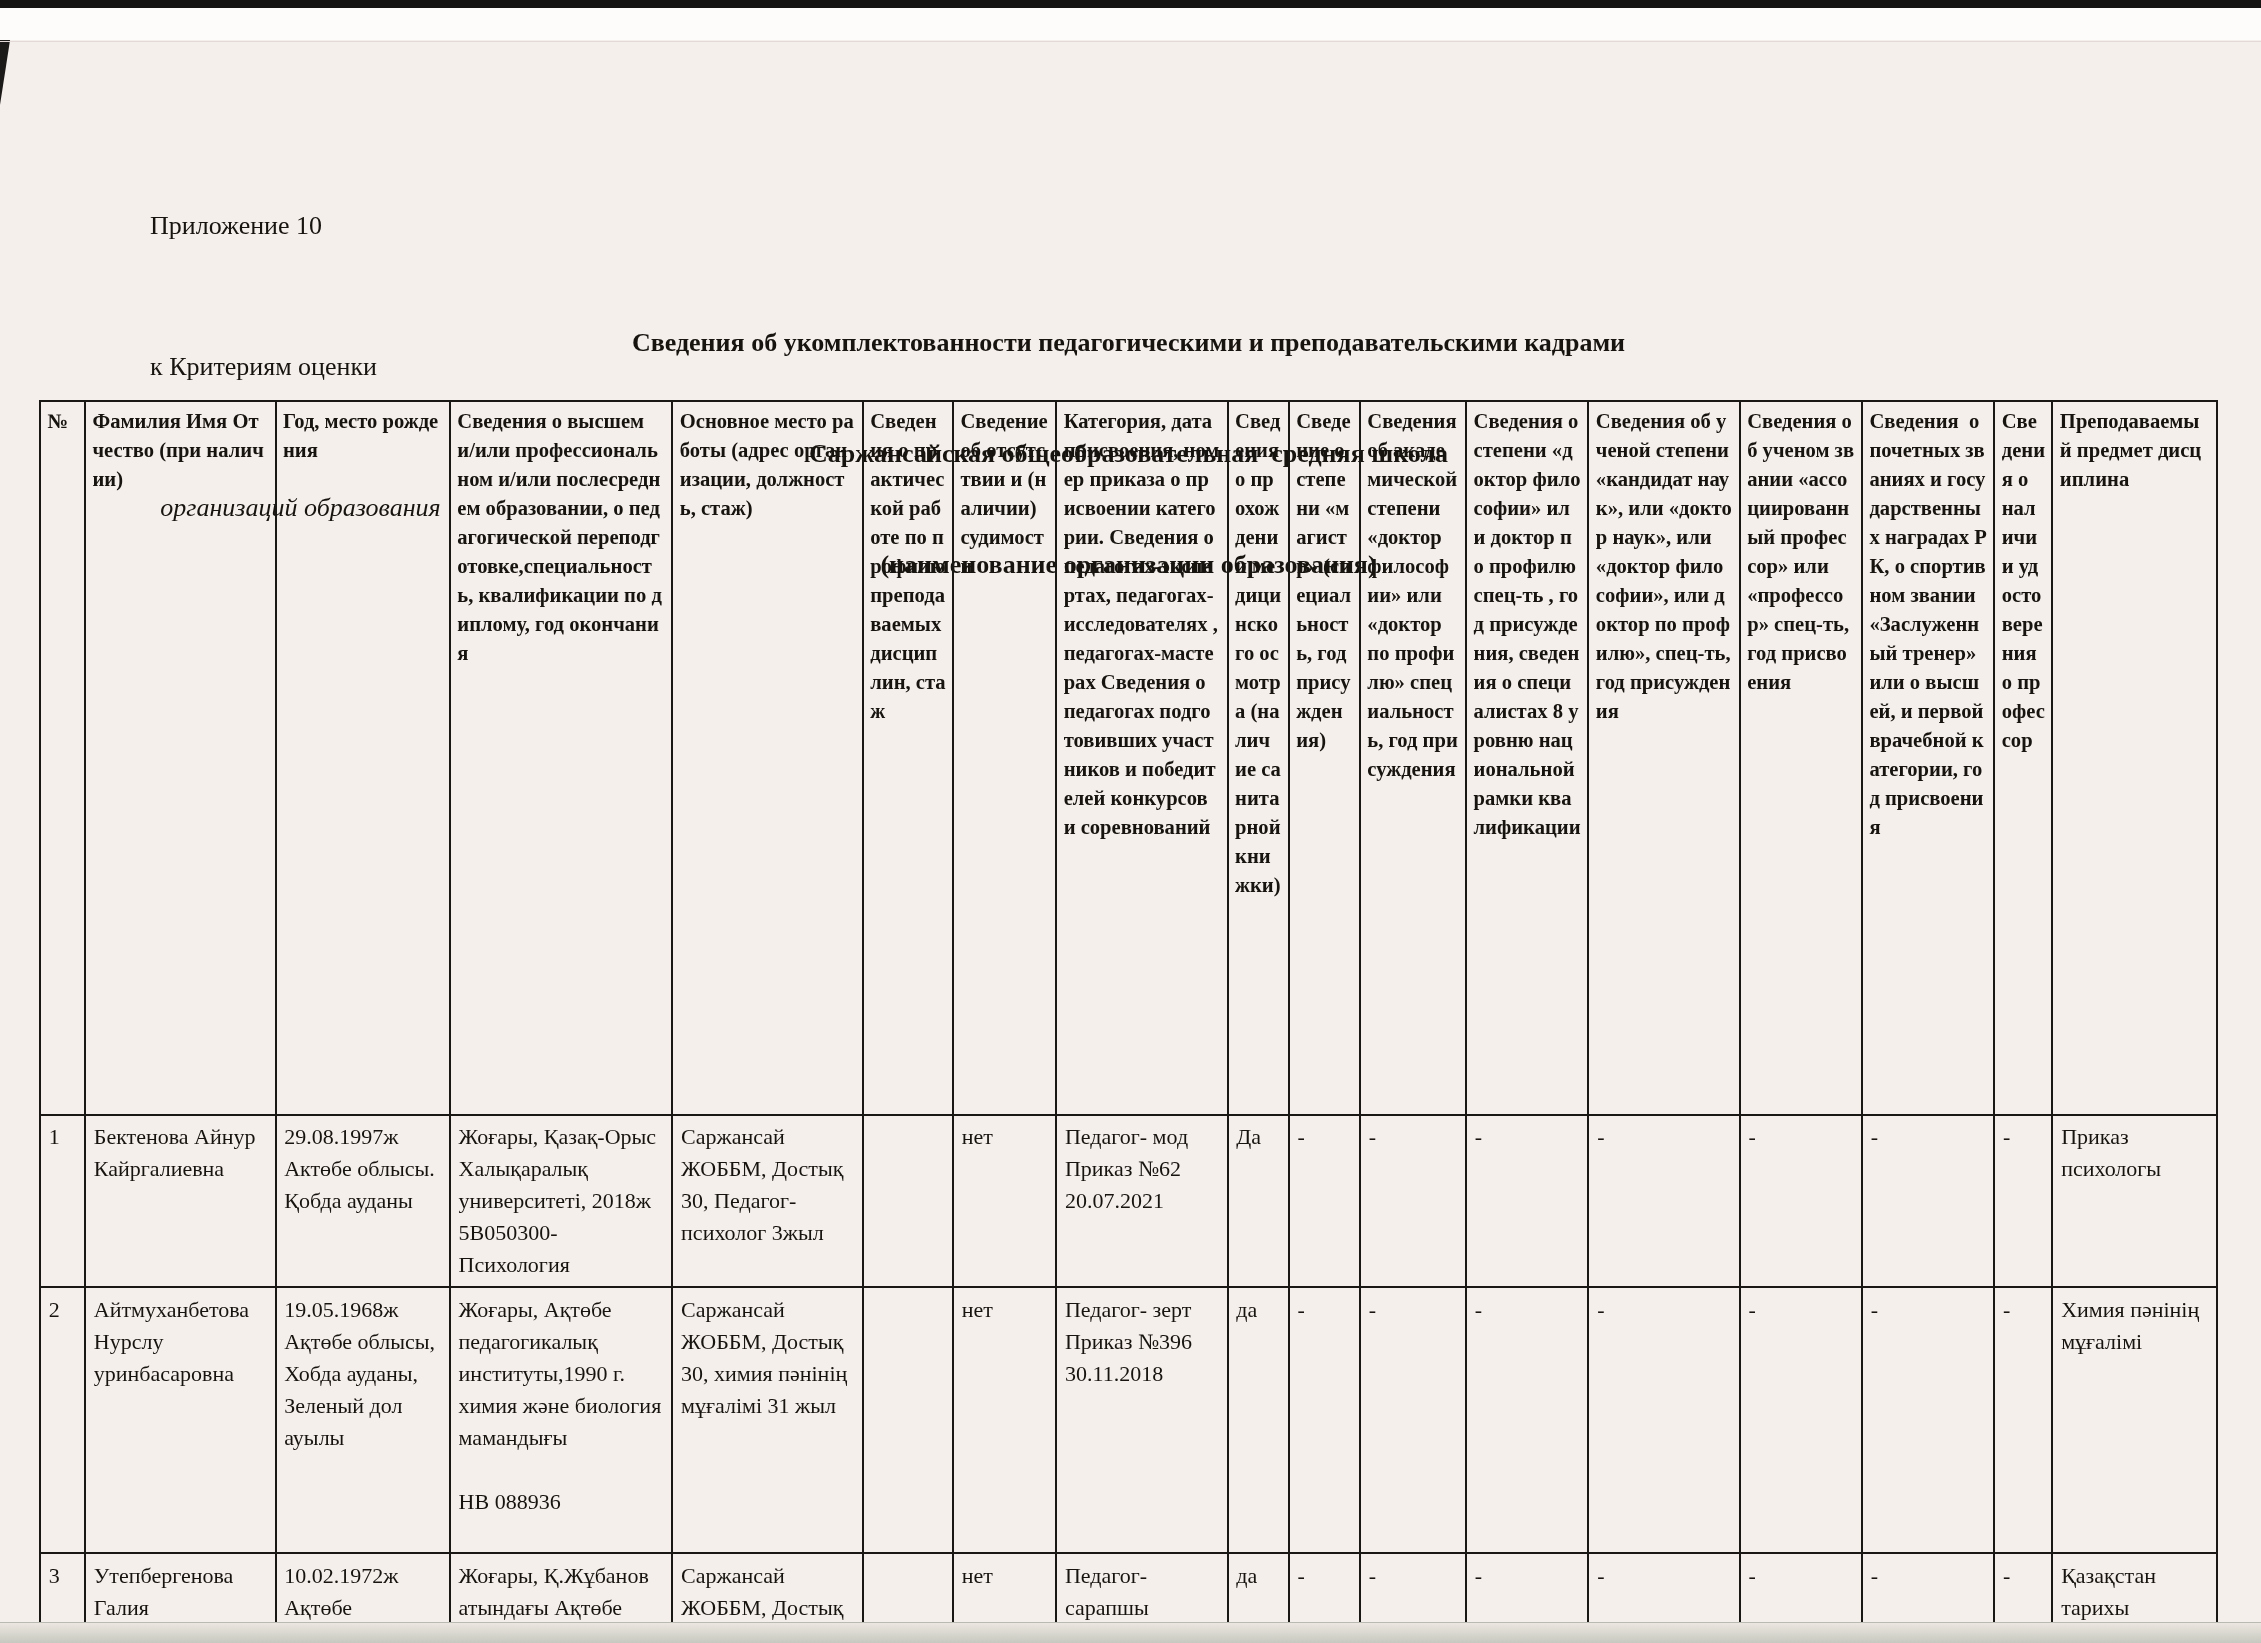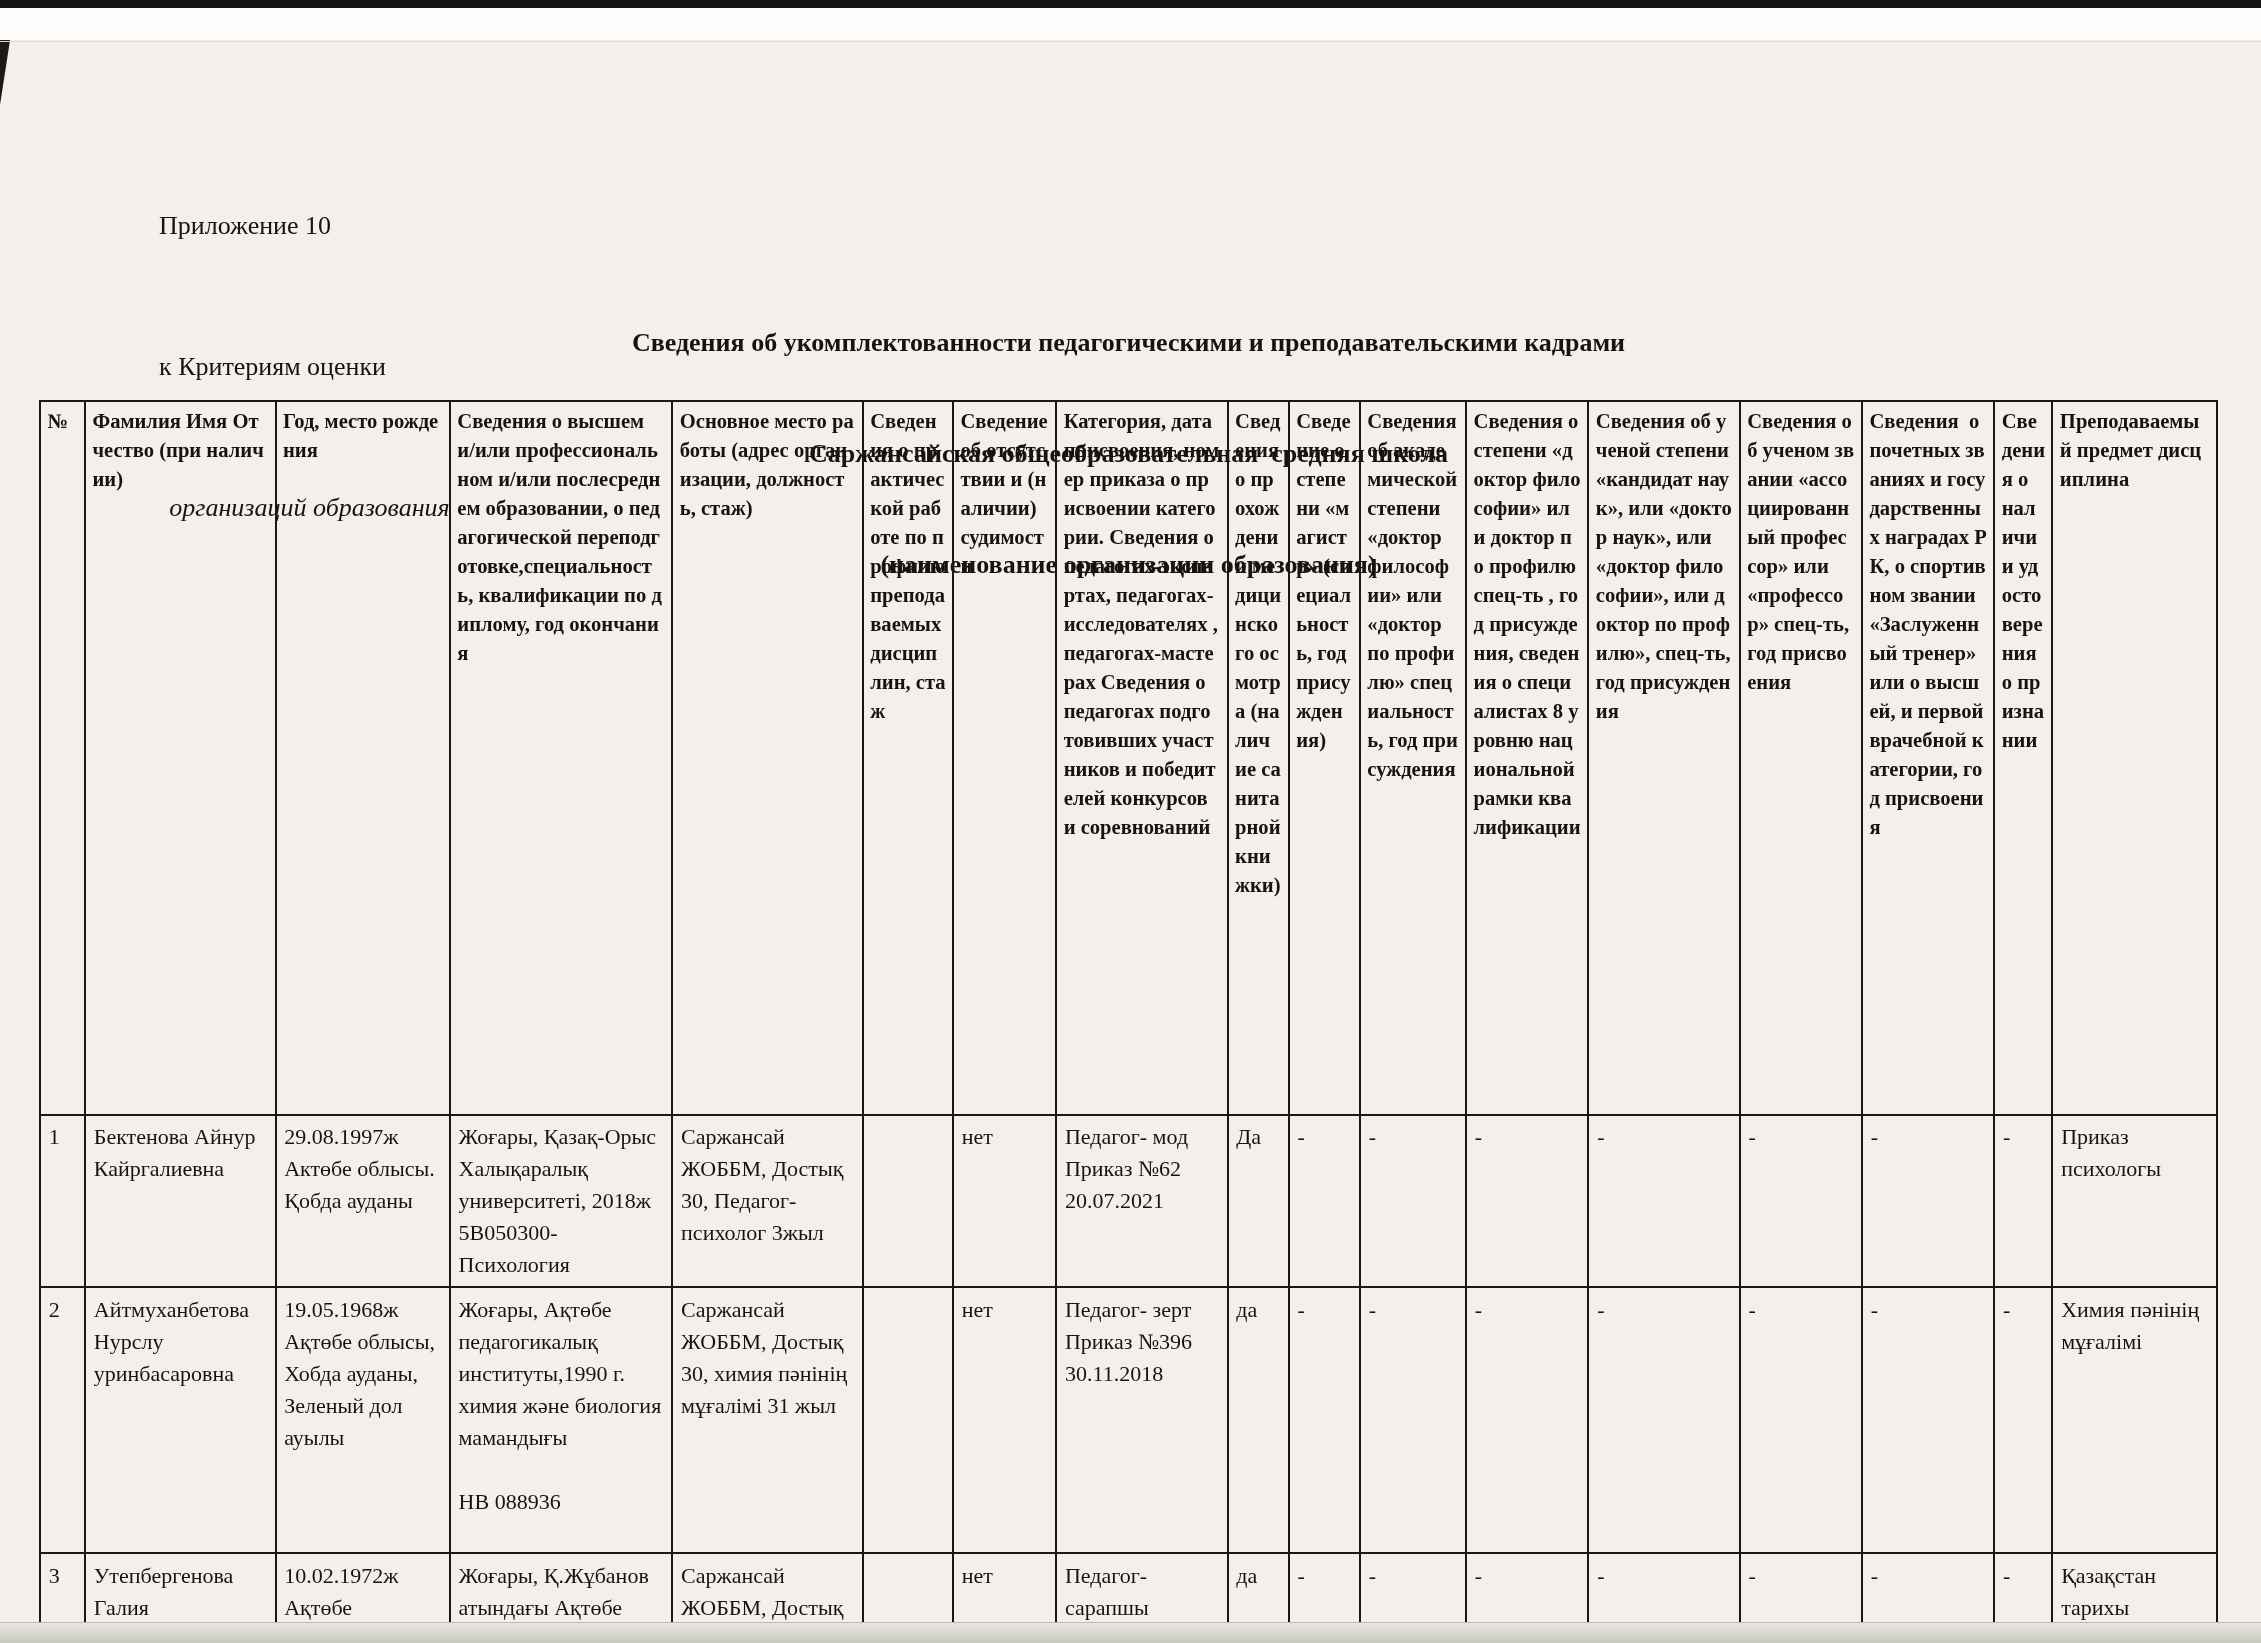--- a/index.html
+++ b/index.html
@@ -34,21 +34,21 @@
     background: #e3d9d6;
   }
   .scan-bottom-band {
     position: absolute; top: 1622px; left: 0;
     width: 2261px; height: 22px;
     background: linear-gradient(#ece7e0, #c3c5bc);
     border-top: 0.6px solid #b9bbb2;
   }
   .appendix {
     position: absolute;
-    left: 159px; top: 108px;
+    left: 150px; top: 108px;
     font-size: 26px;
     line-height: 47px;
     white-space: pre-wrap;
   }
   .appendix .line3 { padding-left: 10.3px; font-style: italic; }
   .titles {
     position: absolute;
     left: 39px; top: 250px;
     width: 2179px;
     text-align: center;
@@ -147,21 +147,21 @@
     <th>Сведения о практической работе по профилю преподаваемых дисциплин, стаж</th>
     <th>Сведение об отсутствии и (наличии) судимости</th>
     <th>Категория, дата присвоения, номер приказа о присвоении категории. Сведения о педагогах-экспертах, педагогах-исследователях ,педагогах-мастерах Сведения о педагогах подготовивших участников и победителей конкурсов и соревнований</th>
     <th>Сведения о прохождении медицинского осмотра (наличие санитарной книжки)</th>
     <th>Сведение о степени «магистр» (специальность, год присуждения)</th>
     <th>Сведения об академической степени «доктор философии» или «доктор по профилю» специальность, год присуждения</th>
     <th>Сведения о степени «доктор философии» или доктор по профилю спец-ть , год присуждения, сведения о специалистах 8 уровню национальной рамки квалификации</th>
     <th>Сведения об ученой степени «кандидат наук», или «доктор наук», или «доктор философии», или доктор по профилю», спец-ть, год присуждения</th>
     <th>Сведения об ученом звании «ассоциированный профессор» или «профессор» спец-ть, год присвоения</th>
     <th>Сведения  о почетных званиях и государственных наградах РК, о спортивном звании «Заслуженный тренер» или о высшей, и первой врачебной категории, год присвоения</th>
-    <th>Сведения о наличии удостоверения о признании</th>
+    <th>Сведения о наличии удостоверения о профессор</th>
     <th>Преподаваемый предмет дисциплина</th>
   </tr>
   <tr class="data-row-1">
     <td>1</td>
     <td>Бектенова Айнур Кайргалиевна</td>
     <td>29.08.1997ж Актөбе облысы. Қобда ауданы</td>
     <td>Жоғары, Қазақ-Орыс Халықаралық университеті, 2018ж 5В050300-Психология</td>
     <td>Саржансай ЖОББМ, Достық 30, Педагог-психолог 3жыл</td>
     <td></td>
     <td>нет</td>

